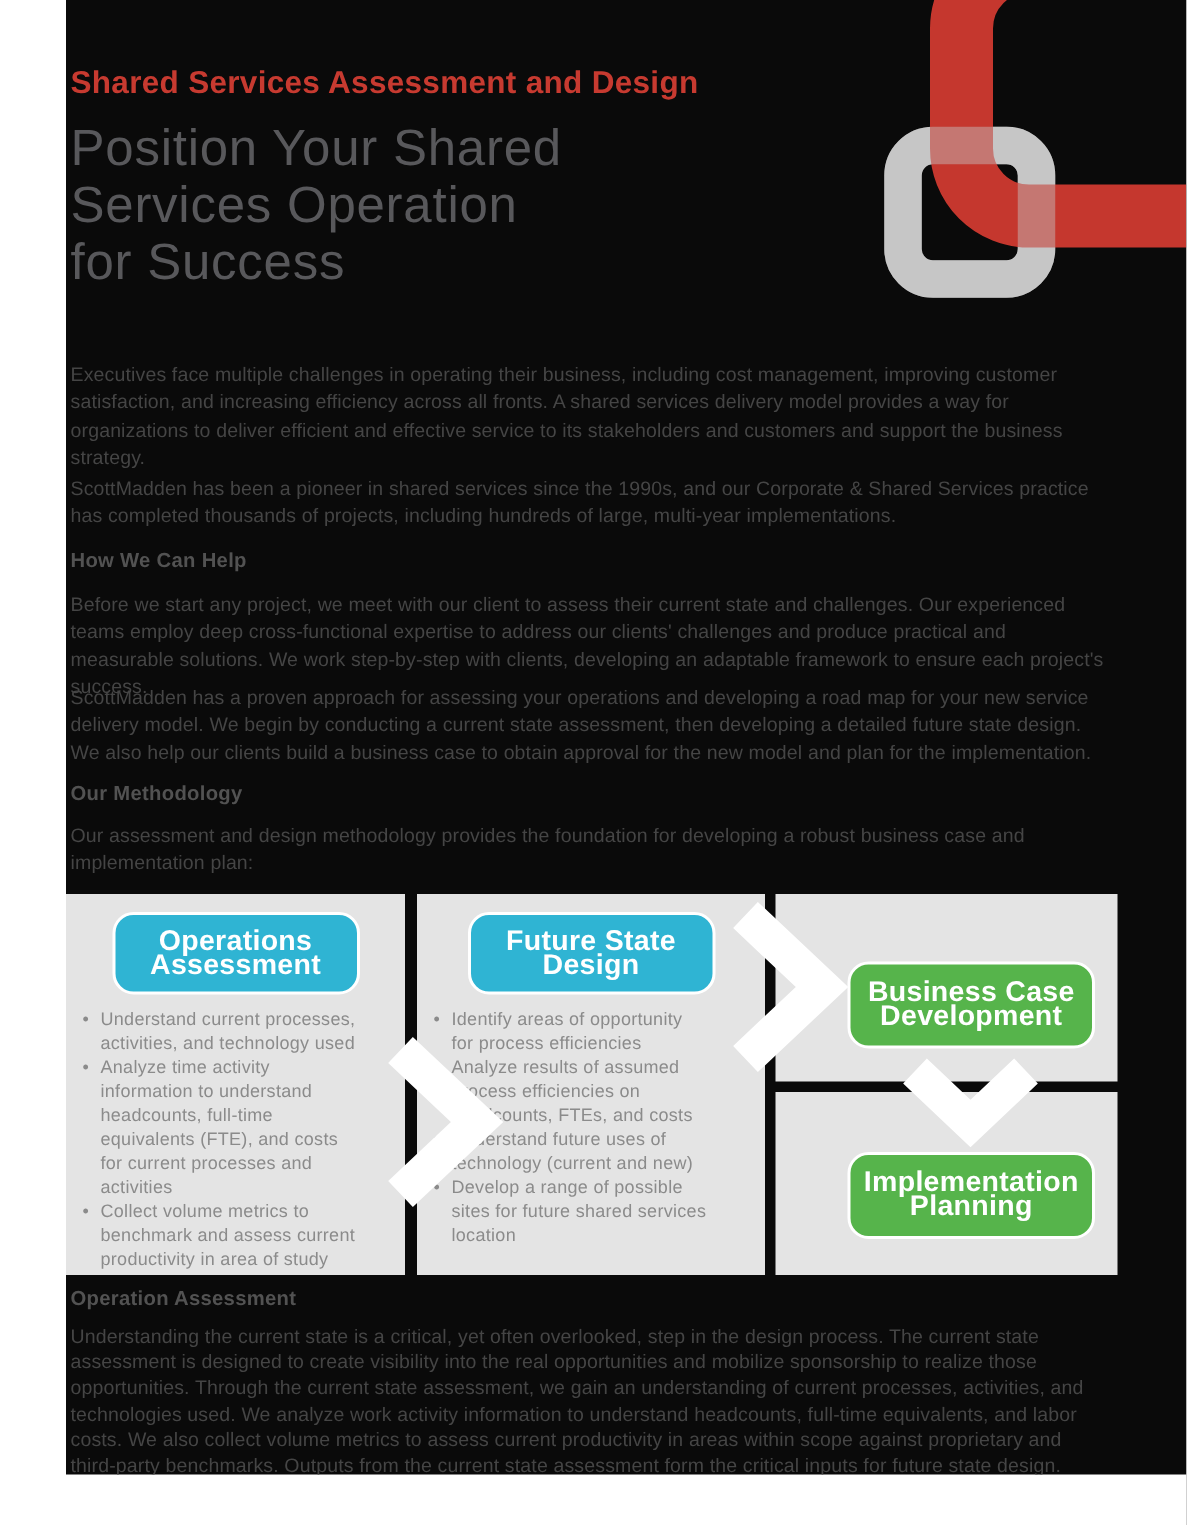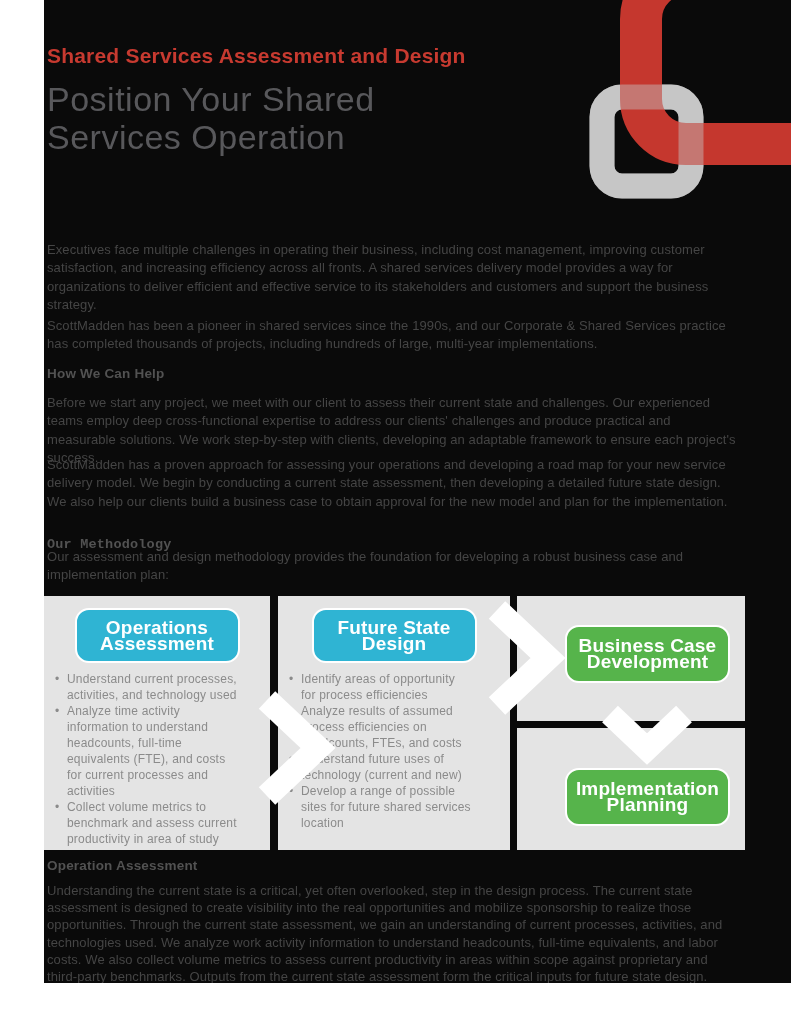--- a/index.html
+++ b/index.html
@@ -29,42 +29,42 @@
   }
   .h-sec {
     position:absolute; left:3px; width:694px;
     font-size:13.5px; font-weight:bold; color:#525252; letter-spacing:0.2px; margin:0;
   }
   #p-intro1 { top:241px; }
   #p-intro2 { top:317px; }
   #h-how    { top:366px; }
   #p-how1   { top:394px; }
   #p-how2   { top:456px; }
-  #h-our    { top:537px;font-family:Liberation Mono, monospace; }
+  #h-our    { top:521px; }
   #p-our    { top:548px; }
   #h-op     { top:858px; }
   #p-op     { top:882px; line-height:17.2px; }
 
   
   .diagram { position:absolute; left:0; top:596px; width:701px; height:254px; }
   .dg-panel { position:absolute; background:#e4e4e4; }
   #dgp1 { left:0;     top:0;     width:226px; height:254px; }
   #dgp2 { left:234px; top:0;     width:232px; height:254px; }
   #dgp3 { left:473px; top:0;     width:228px; height:125px; }
   #dgp4 { left:473px; top:132px; width:228px; height:122px; }
 
   .flow-box {
     width:165px; box-sizing:border-box; border:2px solid #ffffff; border-radius:14px;
     display:flex; flex-direction:column; align-items:center; justify-content:center;
     color:#ffffff; font-size:19px; font-weight:bold; line-height:16px; text-align:center;
     letter-spacing:0.2px;
   }
   .flow-box.blue  { background:#2fb4d3; height:55px; margin:12px auto 8px auto; }
   .flow-box.green { background:#56b44b; height:58px; position:absolute; left:48px; }
-  #box-bcd { top:29px; }
+  #box-bcd { top:45px; }
   #box-imp { top:40px; }
 
   .dg-bullets {
     margin:6px 6px 0 10px; padding:0; list-style:none; width:184px;
   }
   .dg-bullets li {
     position:relative; padding-left:13px; margin:0;
     font-size:12px; line-height:16px; color:#8b8b8b; letter-spacing:0.2px;
   }
   .dg-bullets li::before { content:"\2022"; position:absolute; left:1px; top:0; color:#8b8b8b; }
@@ -81,20 +81,21 @@
       <rect x="61" y="97" width="89" height="89" rx="20" fill="none" stroke="#c6c6c6" stroke-width="25"></rect>
       <rect x="100" y="-26" width="400" height="170" rx="45" fill="none" stroke="#c5372e" stroke-width="42"></rect>
       <rect x="61" y="97" width="89" height="89" rx="20" fill="none" stroke="#c6c6c6" stroke-width="25" opacity="0.45"></rect>
     </svg>
 
     <div class="kicker">Shared Services Assessment and Design</div>
 
     <h1 class="big-title" style="margin:0;">
       <span>Position Your Shared</span>
       <span>Services Operation</span>
+      <span>for Success</span>
     </h1>
 
     <p class="bodytext" id="p-intro1">Executives face multiple challenges in operating their business, including cost management, improving customer satisfaction, and increasing efficiency across all fronts. A shared services delivery model provides a way for organizations to deliver efficient and effective service to its stakeholders and customers and support the business strategy.</p>
     <p class="bodytext" id="p-intro2">ScottMadden has been a pioneer in shared services since the 1990s, and our Corporate &amp; Shared Services practice has completed thousands of projects, including hundreds of large, multi-year implementations.</p>
 
     <h2 class="h-sec" id="h-how">How We Can Help</h2>
     <p class="bodytext" id="p-how1">Before we start any project, we meet with our client to assess their current state and challenges. Our experienced teams employ deep cross-functional expertise to address our clients' challenges and produce practical and measurable solutions. We work step-by-step with clients, developing an adaptable framework to ensure each project's success.</p>
     <p class="bodytext" id="p-how2">ScottMadden has a proven approach for assessing your operations and developing a road map for your new service delivery model. We begin by conducting a current state assessment, then developing a detailed future state design. We also help our clients build a business case to obtain approval for the new model and plan for the implementation.</p>
 
     <h2 class="h-sec" id="h-our">Our Methodology</h2>

